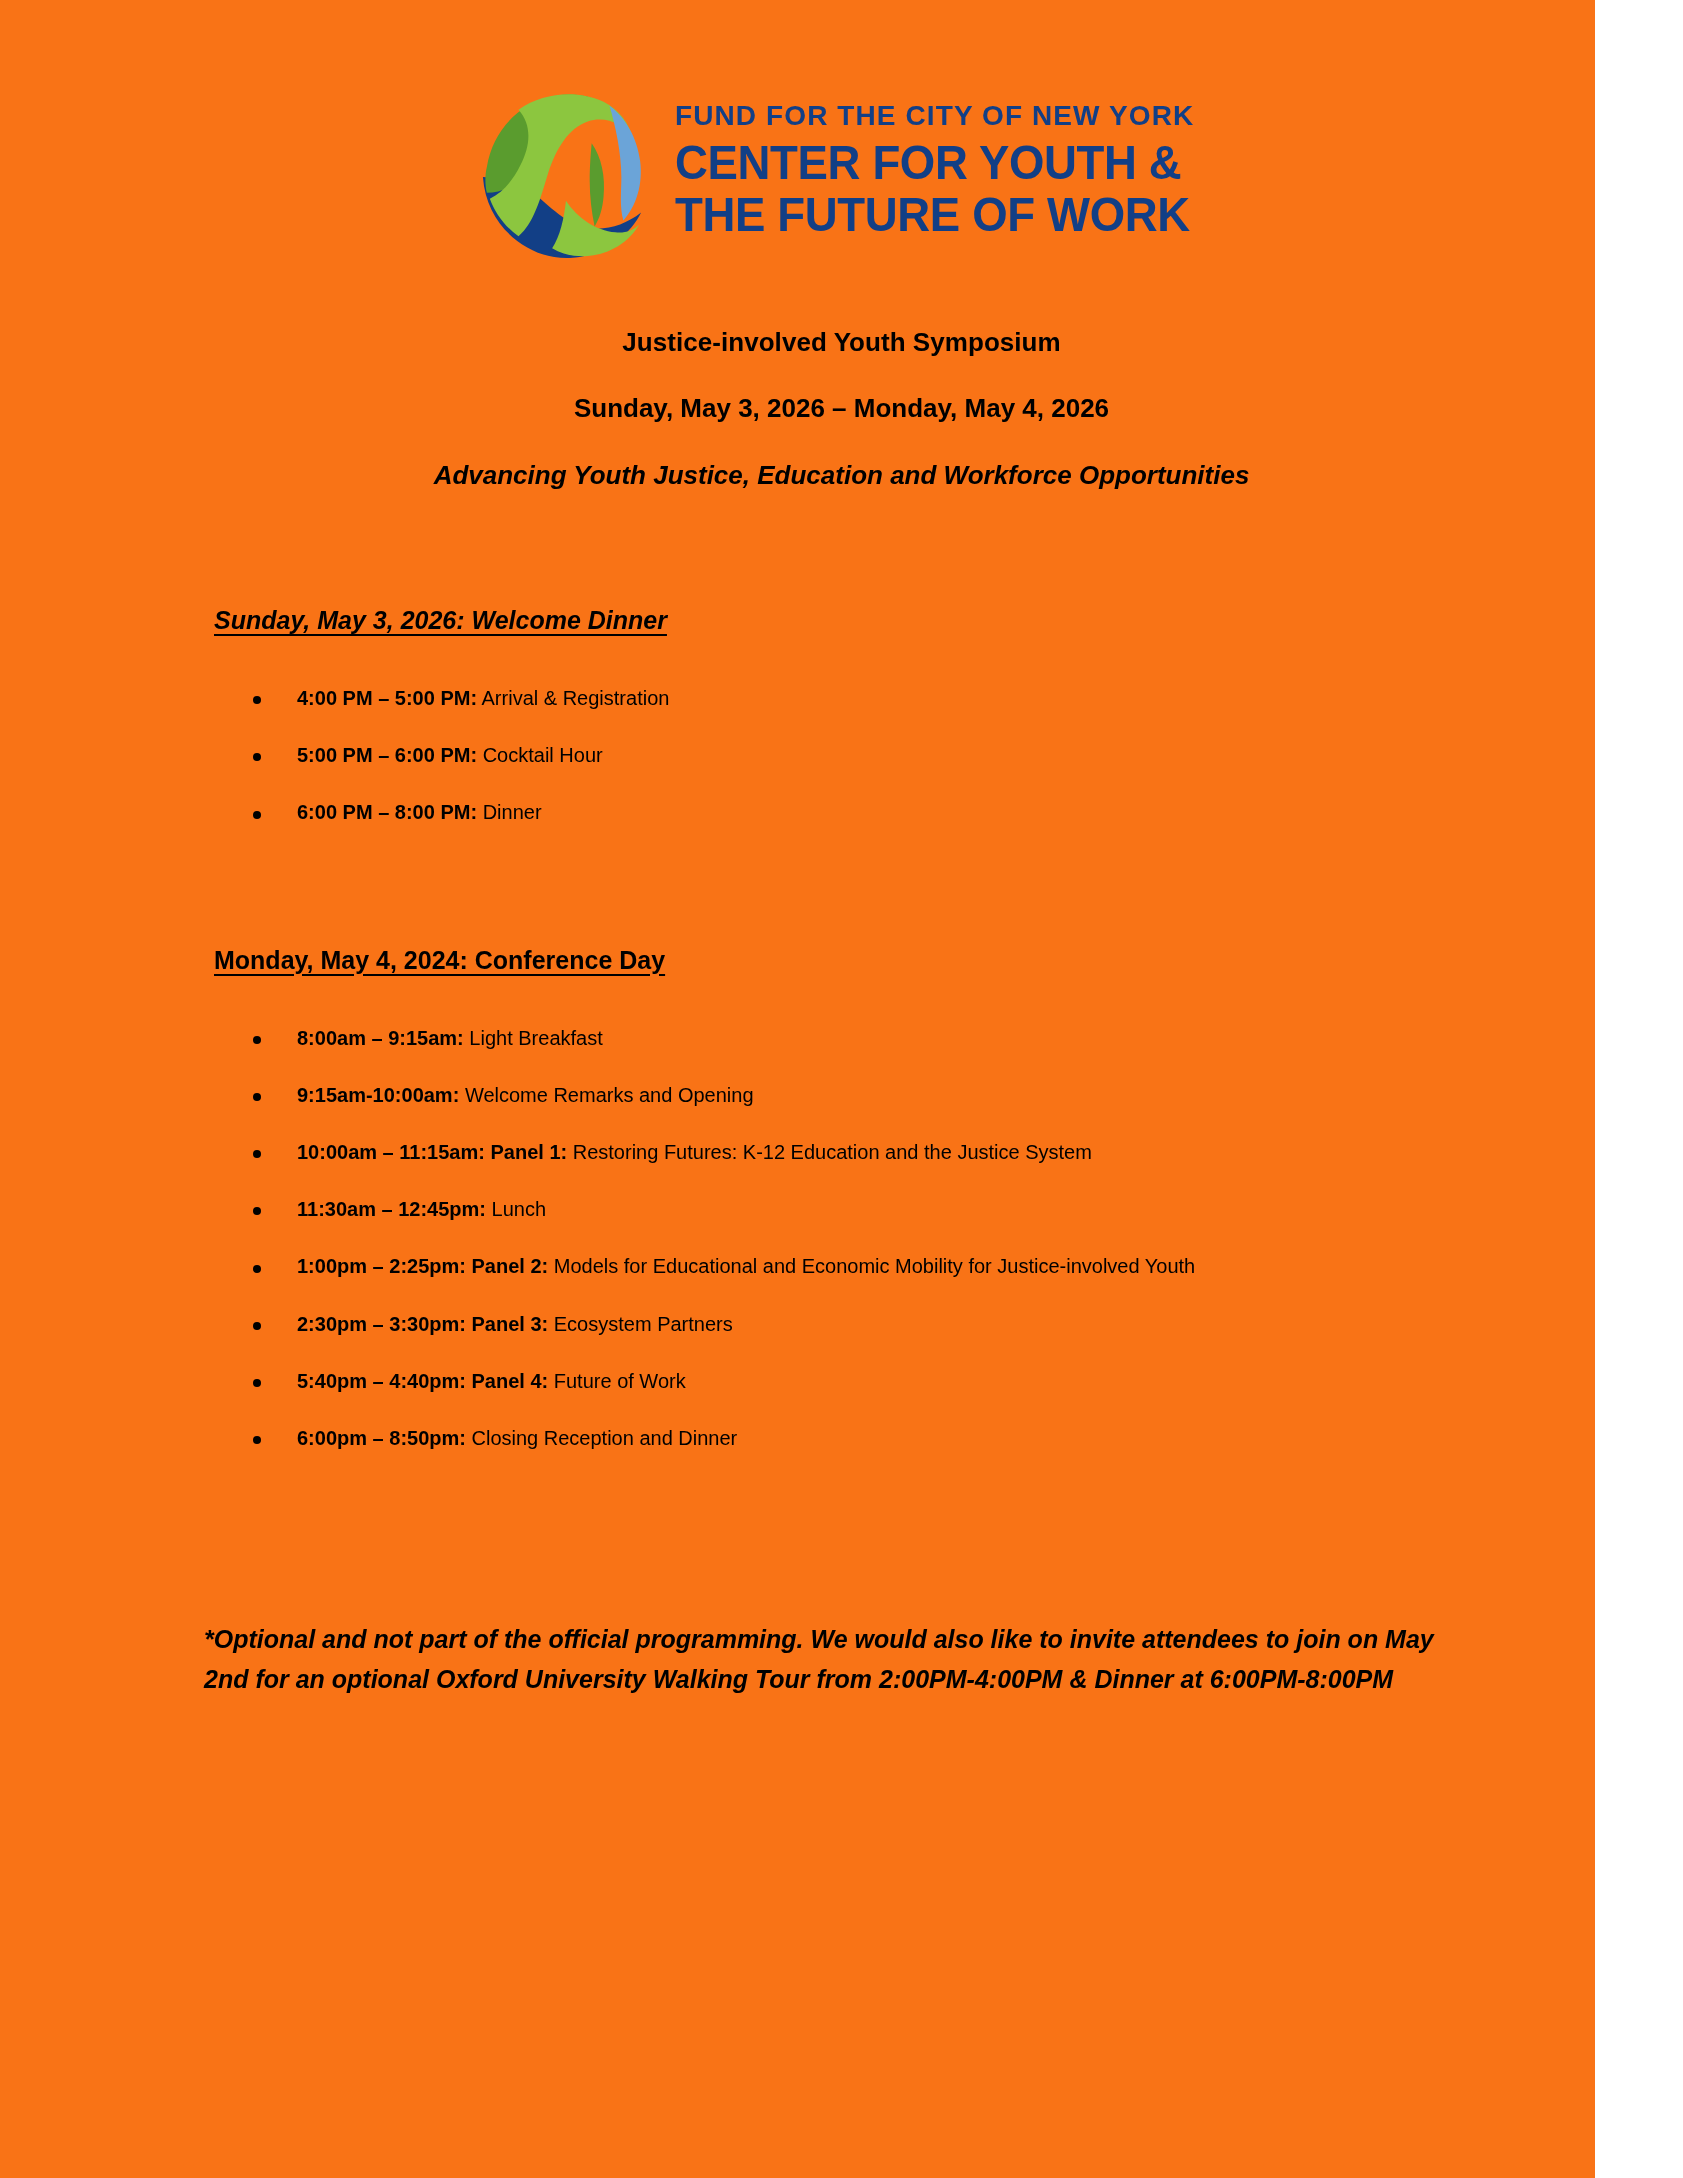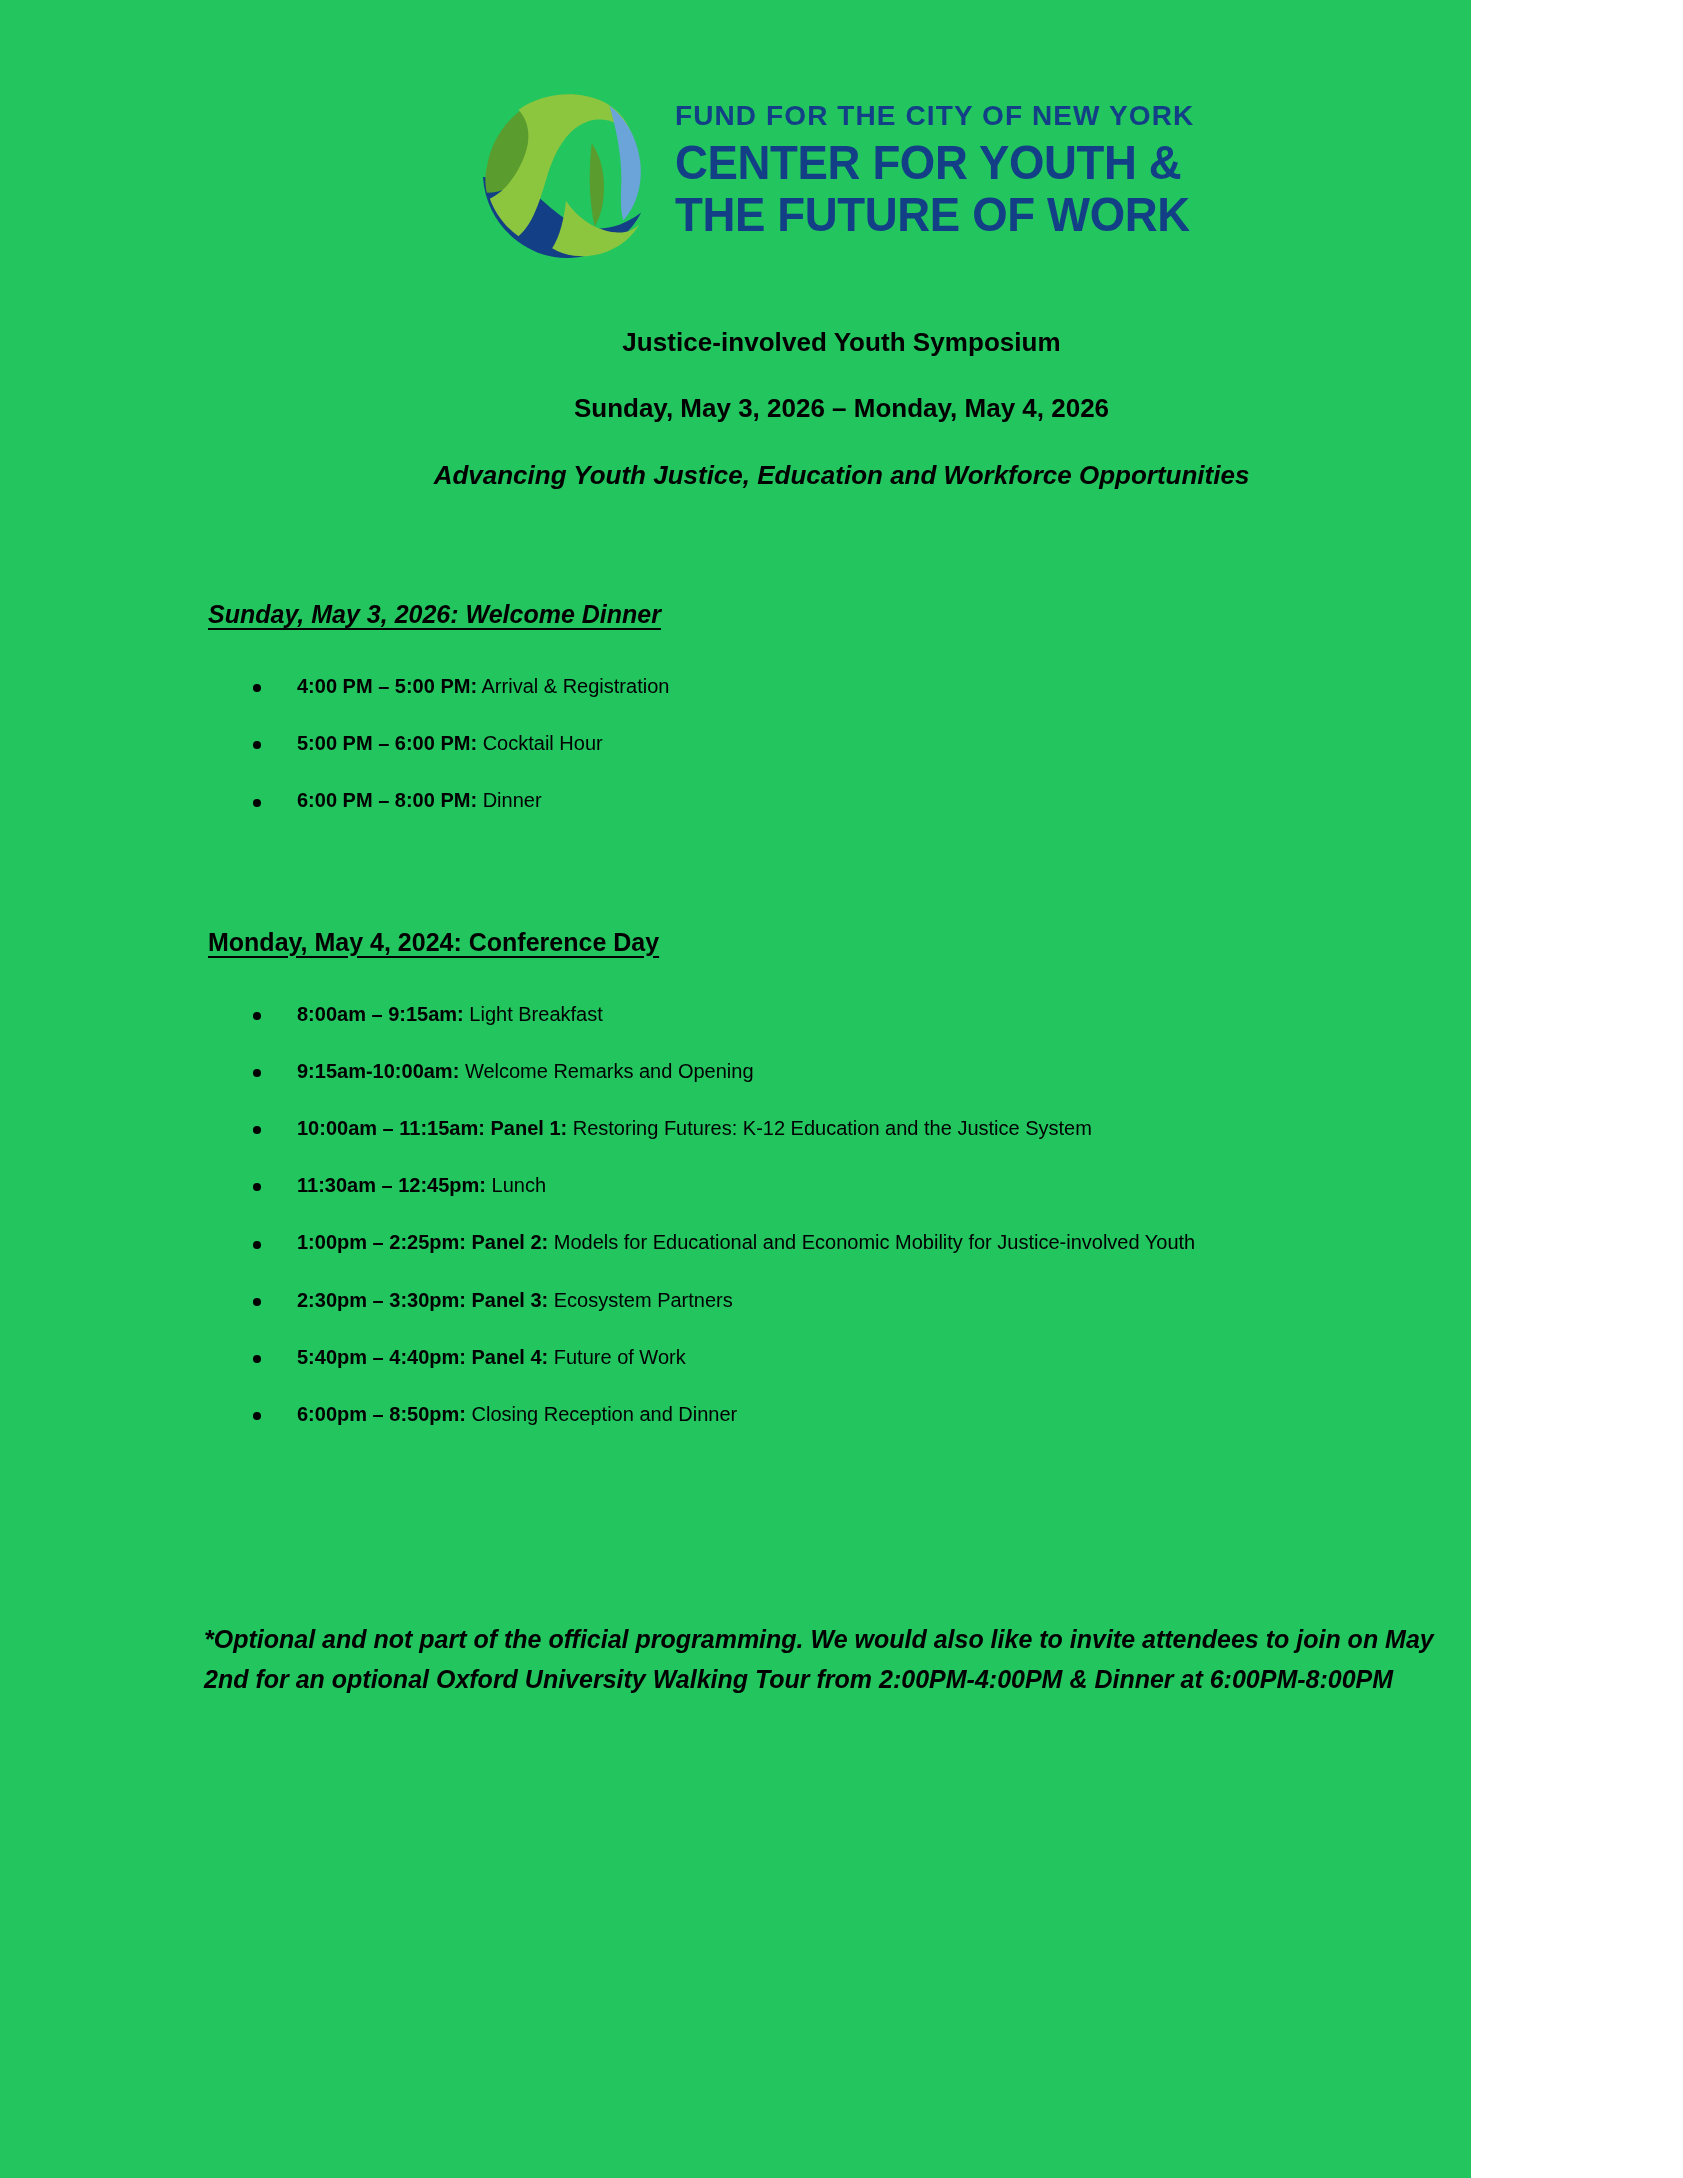--- a/index.html
+++ b/index.html
@@ -10,24 +10,24 @@
   body {
     width: 1683px;
     height: 2178px;
     font-family: "Liberation Sans", sans-serif;
     color: #000000;
     position: relative;
     overflow: hidden;
   }
 
   .page {
-    width: 1471px;
+    width: 1595px;
     height: 2178px;
     position: relative;
-    background: #22c55e;
+    background: #f97316;
     box-sizing: border-box;
   }
 
   
   .logo-block {
     position: absolute;
     left: 475px;
     top: 77px;
     width: 733px;
     height: 188px;
@@ -108,21 +108,21 @@
   }
 
   .section { margin: 0; }
 
   .section-heading {
     font-size: 25px;
     font-weight: 700;
     text-decoration: underline;
     text-underline-offset: 5px;
     line-height: 1;
-    margin: 8px;
+    margin: 14px;
     display: inline-block;
   }
   .section-heading.italic { font-style: italic; }
 
   ul.agenda {
     list-style: none;
     margin: 0;
     padding: 0;
   }
   ul.agenda li {

